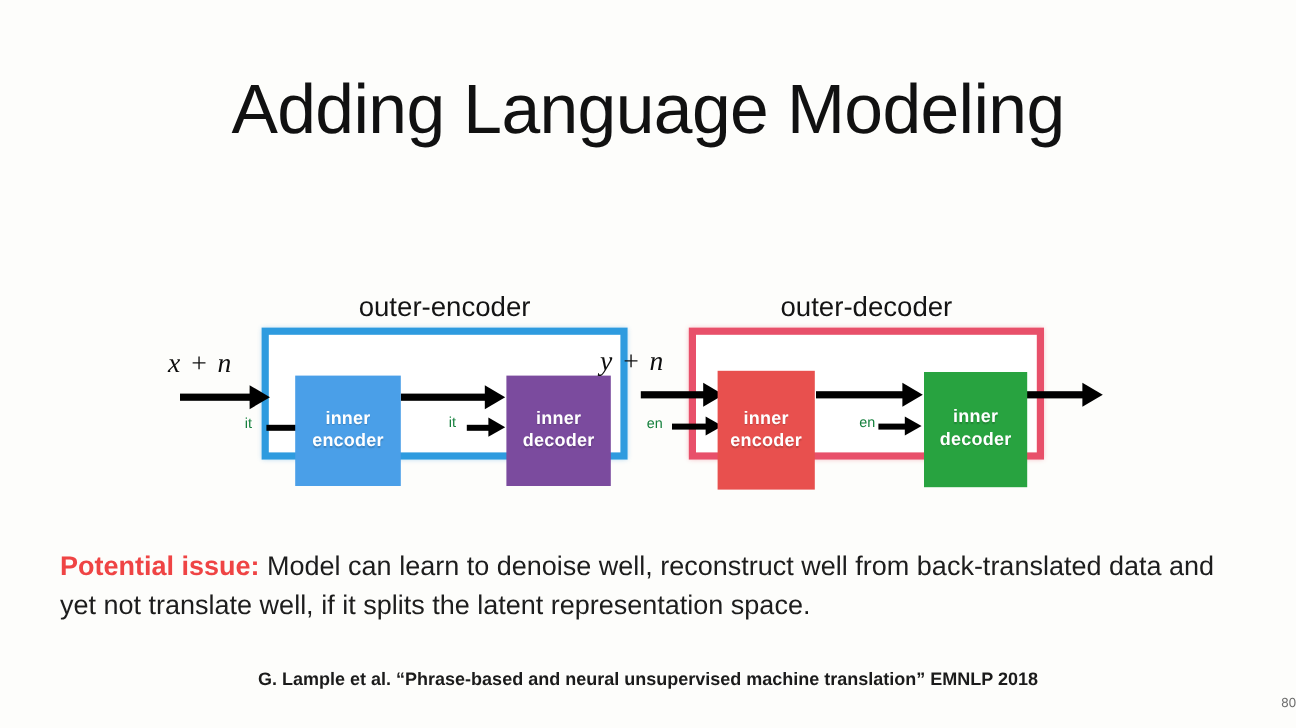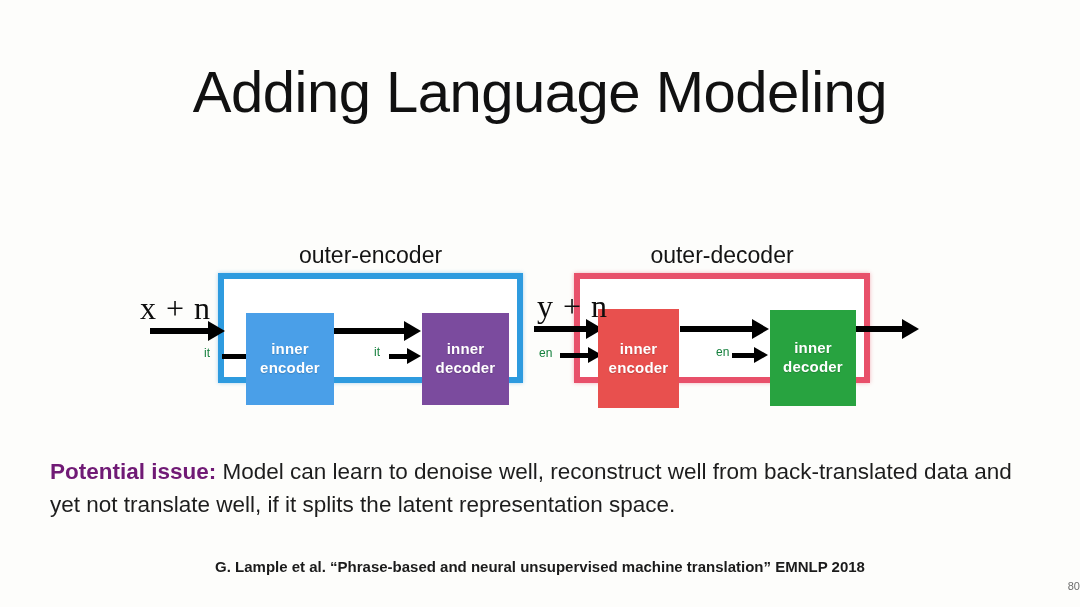--- a/index.html
+++ b/index.html
@@ -71,27 +71,28 @@
 
   #box-ienc-l{left:246px;top:55px;width:88px;height:92px;background:#4a9fe8;}
   #box-idec-l{left:422px;top:55px;width:87px;height:92px;background:#7b4b9e;}
   #box-ienc-r{left:598px;top:51px;width:81px;height:99px;background:#e8504e;}
   #box-idec-r{left:770px;top:52px;width:86px;height:96px;background:#28a340;}
 
   
   .math{
     position:absolute;
     font-family:"Liberation Serif", serif;
-    font-size:32px;
+    font-style:italic;
+    font-size:23px;
     color:#0d0d0d;
     white-space:nowrap;
     letter-spacing:1px;
   }
   #math-x{left:140px;top:60px;}
-  #math-y{left:537px;top:58px;text-align:right;}
+  #math-y{left:500px;top:58px;text-align:right;}
 
   
   .token{
     position:absolute;
     font-size:12px;
     color:#15803d;
     white-space:nowrap;
   }
   #tok-it-1{left:204px;top:116px;}
   #tok-it-2{left:374px;top:115px;}
@@ -119,21 +120,21 @@
   }
 
   
   .body-text{
     position:absolute;
     left:50px;top:455px;width:990px;
     font-size:22.5px;
     line-height:33px;
     color:#1d1d1d;
   }
-  .body-text .hl{color:#701a75;font-weight:700;}
+  .body-text .hl{color:#ef4444;font-weight:700;}
 
   
   .citation{
     position:absolute;left:0;top:558px;width:1080px;
     text-align:center;font-size:15px;color:#1b1b1b;font-weight:bold;
   }
   .pagenum{
     position:absolute;left:0;top:580px;width:1080px;
     text-align:right;font-size:11px;color:#6d6d6d;
   }

